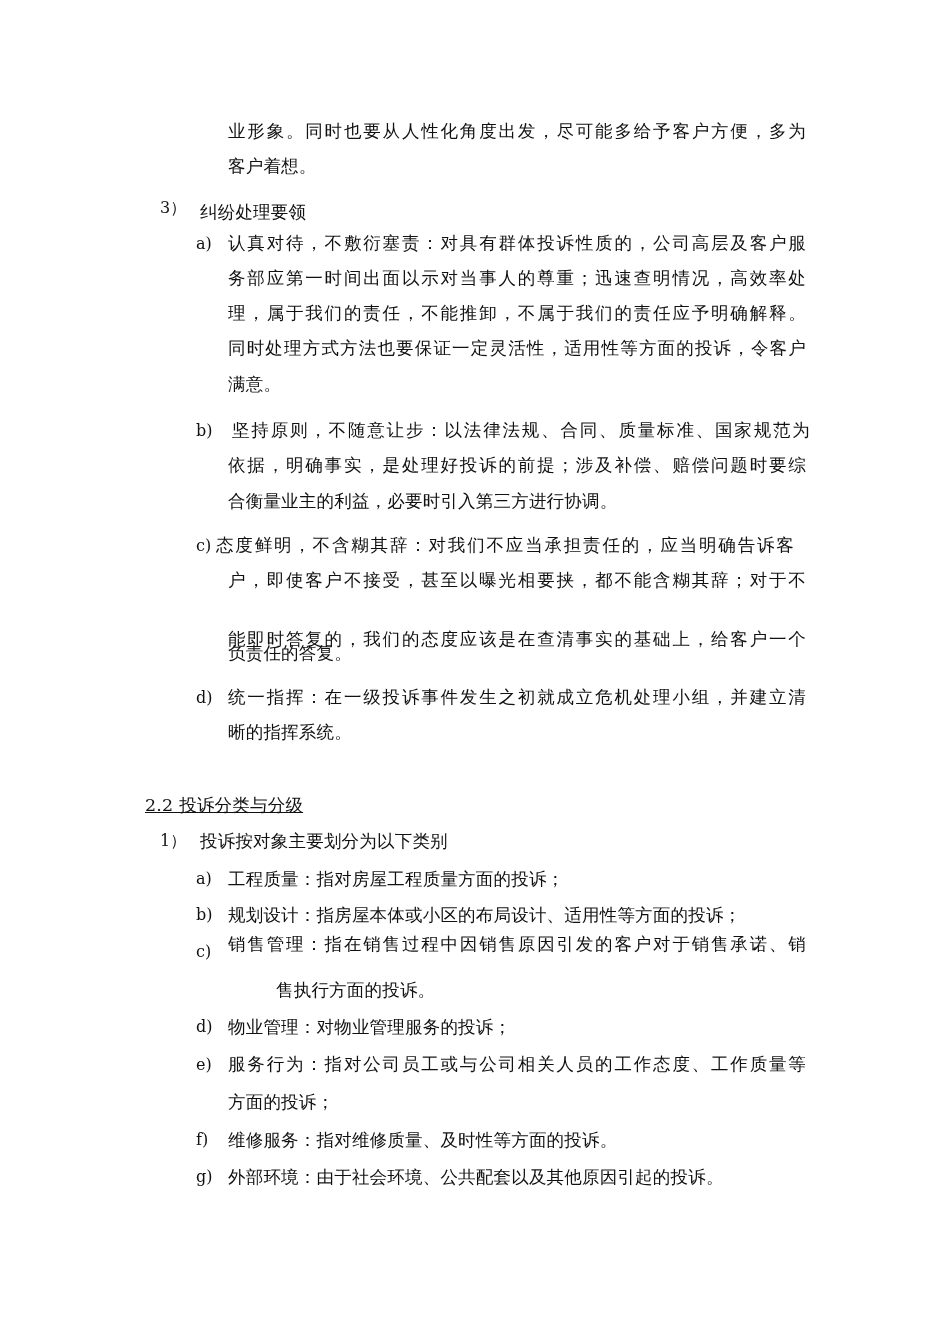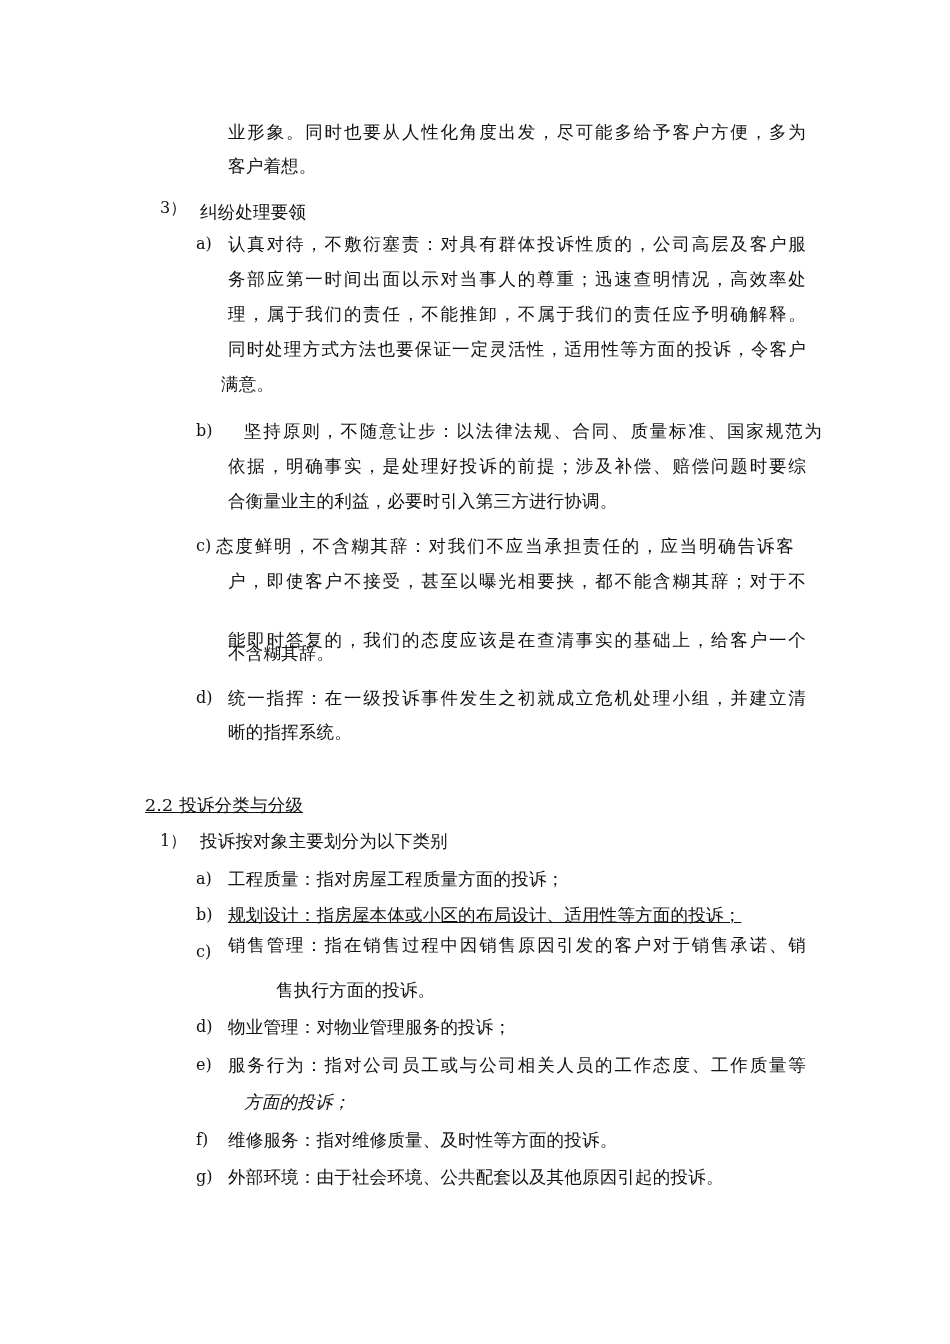--- a/index.html
+++ b/index.html
@@ -1,75 +1,75 @@
 <!DOCTYPE html>
 <html><head>
 <meta charset="utf-8">
 <style>
   html, body { margin:0; padding:0; background:#ffffff; }
   body { width:950px; height:1344px; position:relative; overflow:hidden;
          font-family: "DejaVu Serif", "Liberation Serif", serif; color:#111; }
   .line { position:absolute; font-size:17.5px; line-height:22px; white-space:nowrap; letter-spacing:0.2px; }
   .mk { position:absolute; font-size:16px; line-height:22px; white-space:nowrap; }
-  .just { text-align:justify; text-align-last:justify; }
+  .just { text-align:justify; text-align-last:justify;font-family:Liberation Mono, monospace; }
 </style>
 </head>
 <body>
 
 <div>
 
   <div class="line just" style="left:228px;top:121px;width:578px;">业形象。同时也要从人性化角度出发，尽可能多给予客户方便，多为</div>
   <div class="line" style="left:228px;top:155px;">客户着想。</div>
 
   <div class="mk" style="left:160px;top:197px;">3）</div>
   <div class="line" style="left:200px;top:201px;text-align:center;">纠纷处理要领</div>
 
   <div class="mk" style="left:196px;top:233px;">a)</div>
   <div class="line just" style="left:228px;top:233px;width:578px;">认真对待，不敷衍塞责：对具有群体投诉性质的，公司高层及客户服</div>
   <div class="line just" style="left:228px;top:268px;width:578px;">务部应第一时间出面以示对当事人的尊重；迅速查明情况，高效率处</div>
   <div class="line just" style="left:228px;top:303px;width:578px;">理，属于我们的责任，不能推卸，不属于我们的责任应予明确解释。</div>
   <div class="line just" style="left:228px;top:338px;width:578px;">同时处理方式方法也要保证一定灵活性，适用性等方面的投诉，令客户</div>
-  <div class="line" style="left:221px;top:373px;">满意。</div>
+  <div class="line" style="left:228px;top:373px;">满意。</div>
 
   <div class="mk" style="left:196px;top:420px;">b)</div>
-  <div class="line just" style="left:244px;top:420px;width:578px;">坚持原则，不随意让步：以法律法规、合同、质量标准、国家规范为</div>
+  <div class="line just" style="left:232px;top:420px;width:578px;">坚持原则，不随意让步：以法律法规、合同、质量标准、国家规范为</div>
   <div class="line just" style="left:228px;top:455px;width:578px;">依据，明确事实，是处理好投诉的前提；涉及补偿、赔偿问题时要综</div>
   <div class="line" style="left:228px;top:490px;">合衡量业主的利益，必要时引入第三方进行协调。</div>
 
   <div class="mk" style="left:196px;top:535px;">c)</div>
   <div class="line just" style="left:216px;top:535px;width:578px;">态度鲜明，不含糊其辞：对我们不应当承担责任的，应当明确告诉客</div>
   <div class="line just" style="left:228px;top:570px;width:578px;">户，即使客户不接受，甚至以曝光相要挟，都不能含糊其辞；对于不</div>
   <div class="line just" style="left:228px;top:605px;width:578px;margin-top:24px;">能即时答复的，我们的态度应该是在查清事实的基础上，给客户一个</div>
-  <div class="line" style="left:228px;top:642px;">不含糊其辞。</div>
+  <div class="line" style="left:228px;top:642px;">负责任的答复。</div>
 
   <div class="mk" style="left:196px;top:687px;">d)</div>
   <div class="line just" style="left:228px;top:687px;width:578px;">统一指挥：在一级投诉事件发生之初就成立危机处理小组，并建立清</div>
   <div class="line" style="left:228px;top:721px;">晰的指挥系统。</div>
 
   <div class="line" style="left:145px;top:794px;text-decoration:underline;">2.2 投诉分类与分级</div>
 
   <div class="mk" style="left:160px;top:830px;">1）</div>
   <div class="line" style="left:200px;top:830px;">投诉按对象主要划分为以下类别</div>
 
   <div class="mk" style="left:196px;top:868px;">a)</div>
   <div class="line" style="left:228px;top:868px;">工程质量：指对房屋工程质量方面的投诉；</div>
 
   <div class="mk" style="left:196px;top:904px;">b)</div>
-  <div class="line" style="left:228px;top:904px;text-decoration:underline;">规划设计：指房屋本体或小区的布局设计、适用性等方面的投诉；</div>
+  <div class="line" style="left:228px;top:904px;">规划设计：指房屋本体或小区的布局设计、适用性等方面的投诉；</div>
 
   <div class="mk" style="left:196px;top:941px;">c)</div>
   <div class="line just" style="left:228px;top:934px;width:578px;">销售管理：指在销售过程中因销售原因引发的客户对于销售承诺、销</div>
   <div class="line" style="left:228px;top:979px;margin-left:48px;">售执行方面的投诉。</div>
 
   <div class="mk" style="left:196px;top:1016px;">d)</div>
   <div class="line" style="left:228px;top:1016px;">物业管理：对物业管理服务的投诉；</div>
 
   <div class="mk" style="left:196px;top:1054px;">e)</div>
   <div class="line just" style="left:228px;top:1054px;width:578px;">服务行为：指对公司员工或与公司相关人员的工作态度、工作质量等</div>
-  <div class="line" style="left:244px;top:1091px;font-style:italic;">方面的投诉；</div>
+  <div class="line" style="left:228px;top:1091px;">方面的投诉；</div>
 
   <div class="mk" style="left:196px;top:1129px;">f)</div>
   <div class="line" style="left:228px;top:1129px;text-align:right;">维修服务：指对维修质量、及时性等方面的投诉。</div>
 
   <div class="mk" style="left:196px;top:1166px;">g)</div>
   <div class="line" style="left:228px;top:1166px;">外部环境：由于社会环境、公共配套以及其他原因引起的投诉。</div>
 
 </div>
 
 </body></html>

